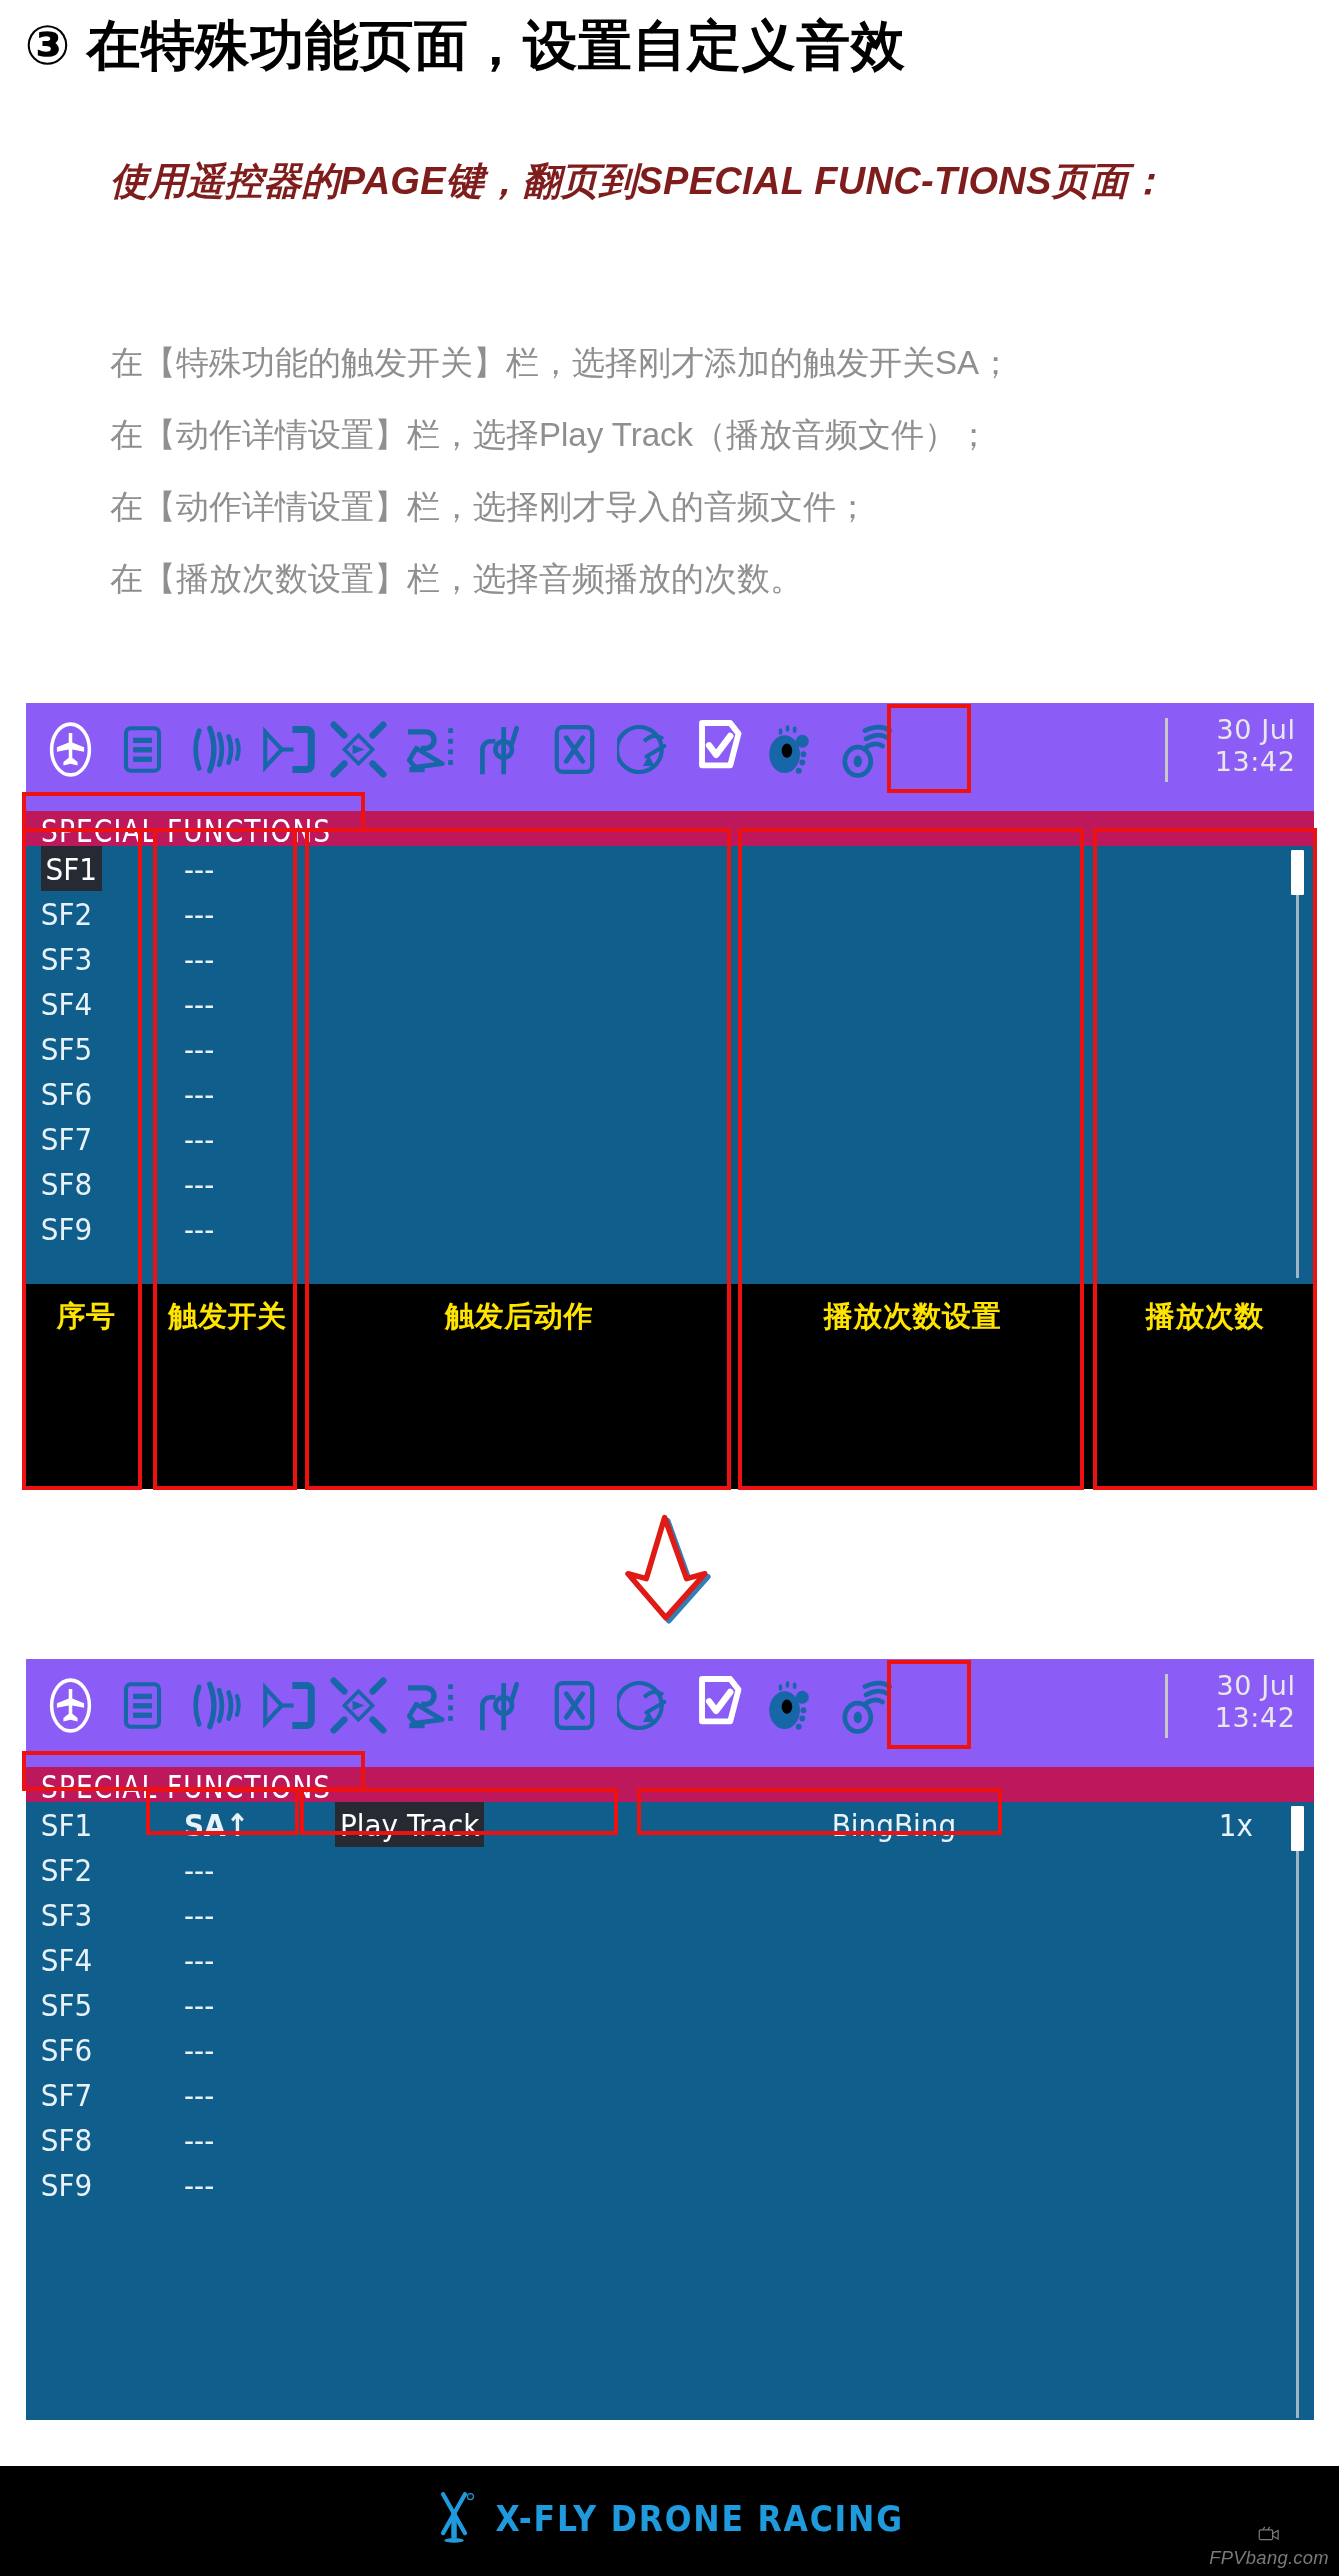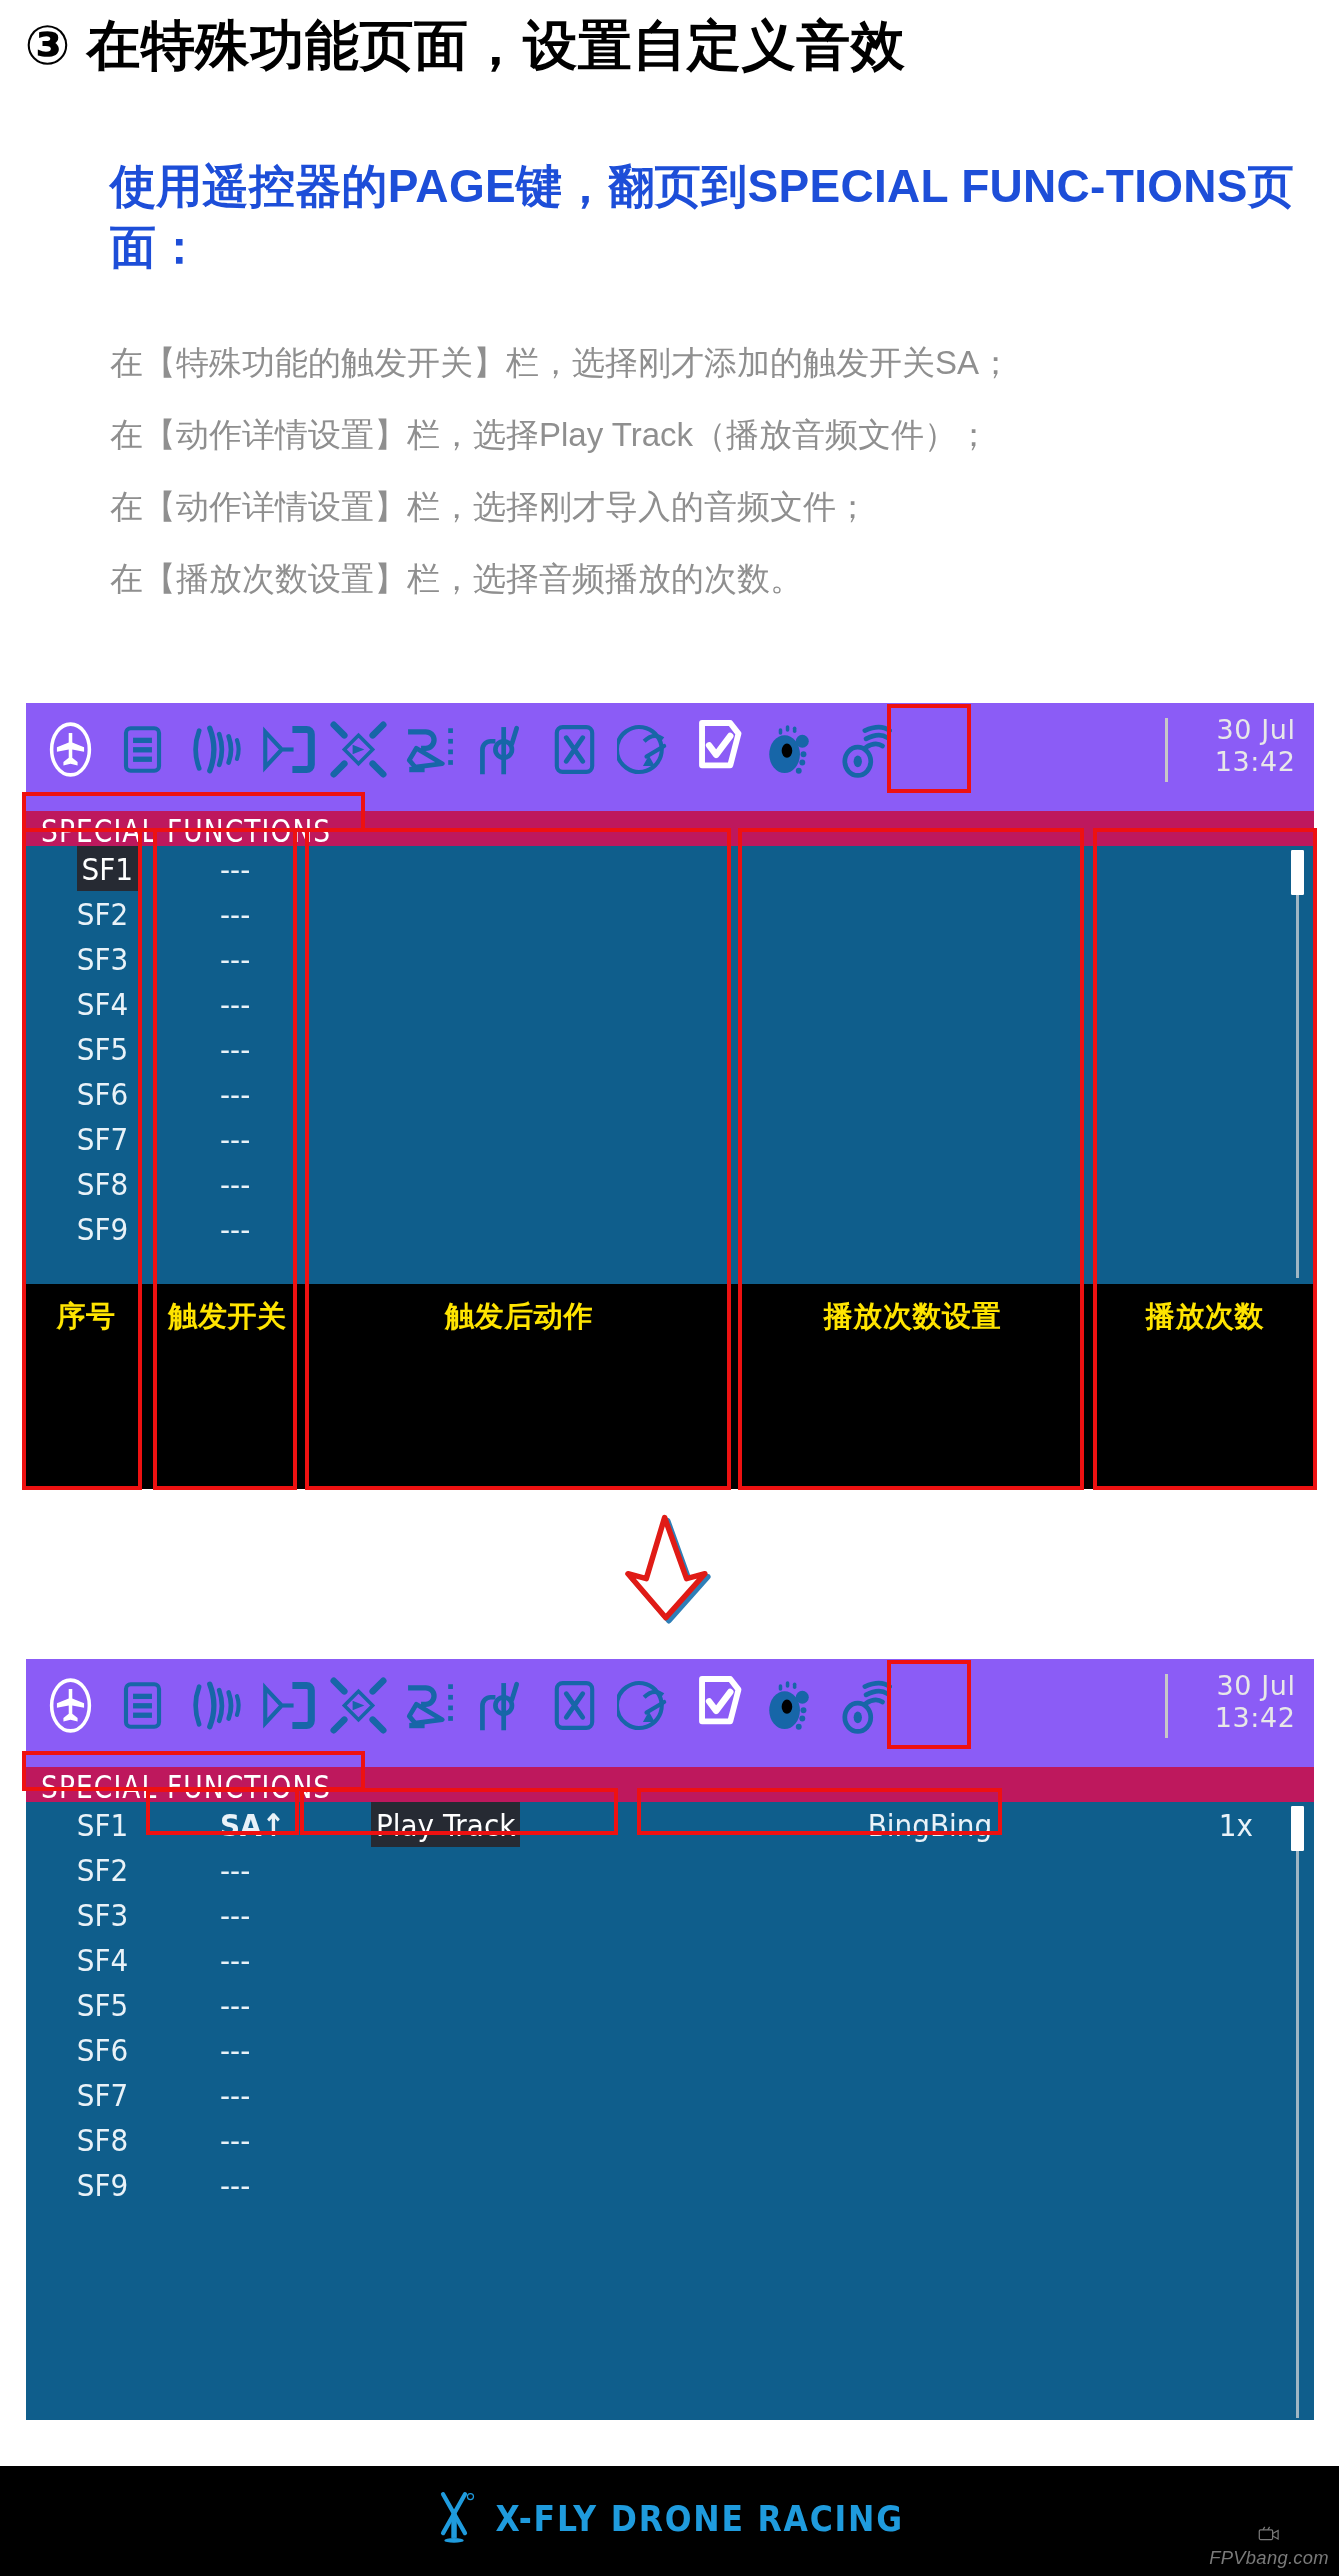--- a/index.html
+++ b/index.html
@@ -13,22 +13,22 @@
   .page { position: relative; width: 1340px; height: 2576px; background: #fff; }
 
   
   .h-title {
     position: absolute; left: 24.5px; top: 9.8px;
     font-size: 54px; font-weight: 700; color: #000000;
     letter-spacing: 0.6px; white-space: nowrap;
   }
   .h-sub {
     position: absolute; left: 110px; top: 156px; width: 1212px;
-    font-size: 46px; font-weight: 700; color: #1d4ed8;
-    line-height: 1.33; letter-spacing: 0.3px;
+    font-size: 38px; font-weight: 700; color: #7f1d1d;
+    line-height: 1.33; letter-spacing: 0.3px; font-style: italic;
   }
   .body-lines {
     position: absolute; left: 110px; top: 346px; width: 1218px;
   }
   .body-lines .ln {
     font-size: 33px; color: #8f8f8f; line-height: 1.0;
     margin-bottom: 39px; white-space: nowrap; font-weight: 400;
   }
 
   
@@ -50,21 +50,21 @@
              border: 4.9px solid #ee1111; box-sizing: border-box; }
 
   
   .pghead { position: relative; width: 100%; height: 35px; background: #be185d; }
   .pghead .ptitle { position: absolute; left: 14.7px; top: 1.2px; color: #ffffff;
                     font-size: 32px; letter-spacing: 1.2px; font-weight: 400;
                     font-family: "DejaVu Sans Condensed","Liberation Sans Narrow","Liberation Sans", sans-serif;
                     transform: scaleX(0.92); transform-origin: left center; white-space: nowrap; }
 
   
-  .tbody { position: relative; width: 100%; background: #0f5e8c; padding-left: 36px; }
+  .tbody { position: relative; width: 100%; background: #0f5e8c; }
   .tb1 { height: 438px; }
   .tb2 { height: 618px; }
 
   .row { position: relative; height: 45px; width: 100%; }
   .cell { position: absolute; top: 0; height: 45px; display: flex; align-items: center;
           color: #e9f2f8; font-size: 31px; font-weight: 400; white-space: nowrap;
           font-family: "DejaVu Sans Condensed","Liberation Sans Narrow","Liberation Sans", sans-serif; }
   .c-idx { left: 14.7px; }
   .c-sw  { left: 158px; }
   .c-act { left: 309px; }

